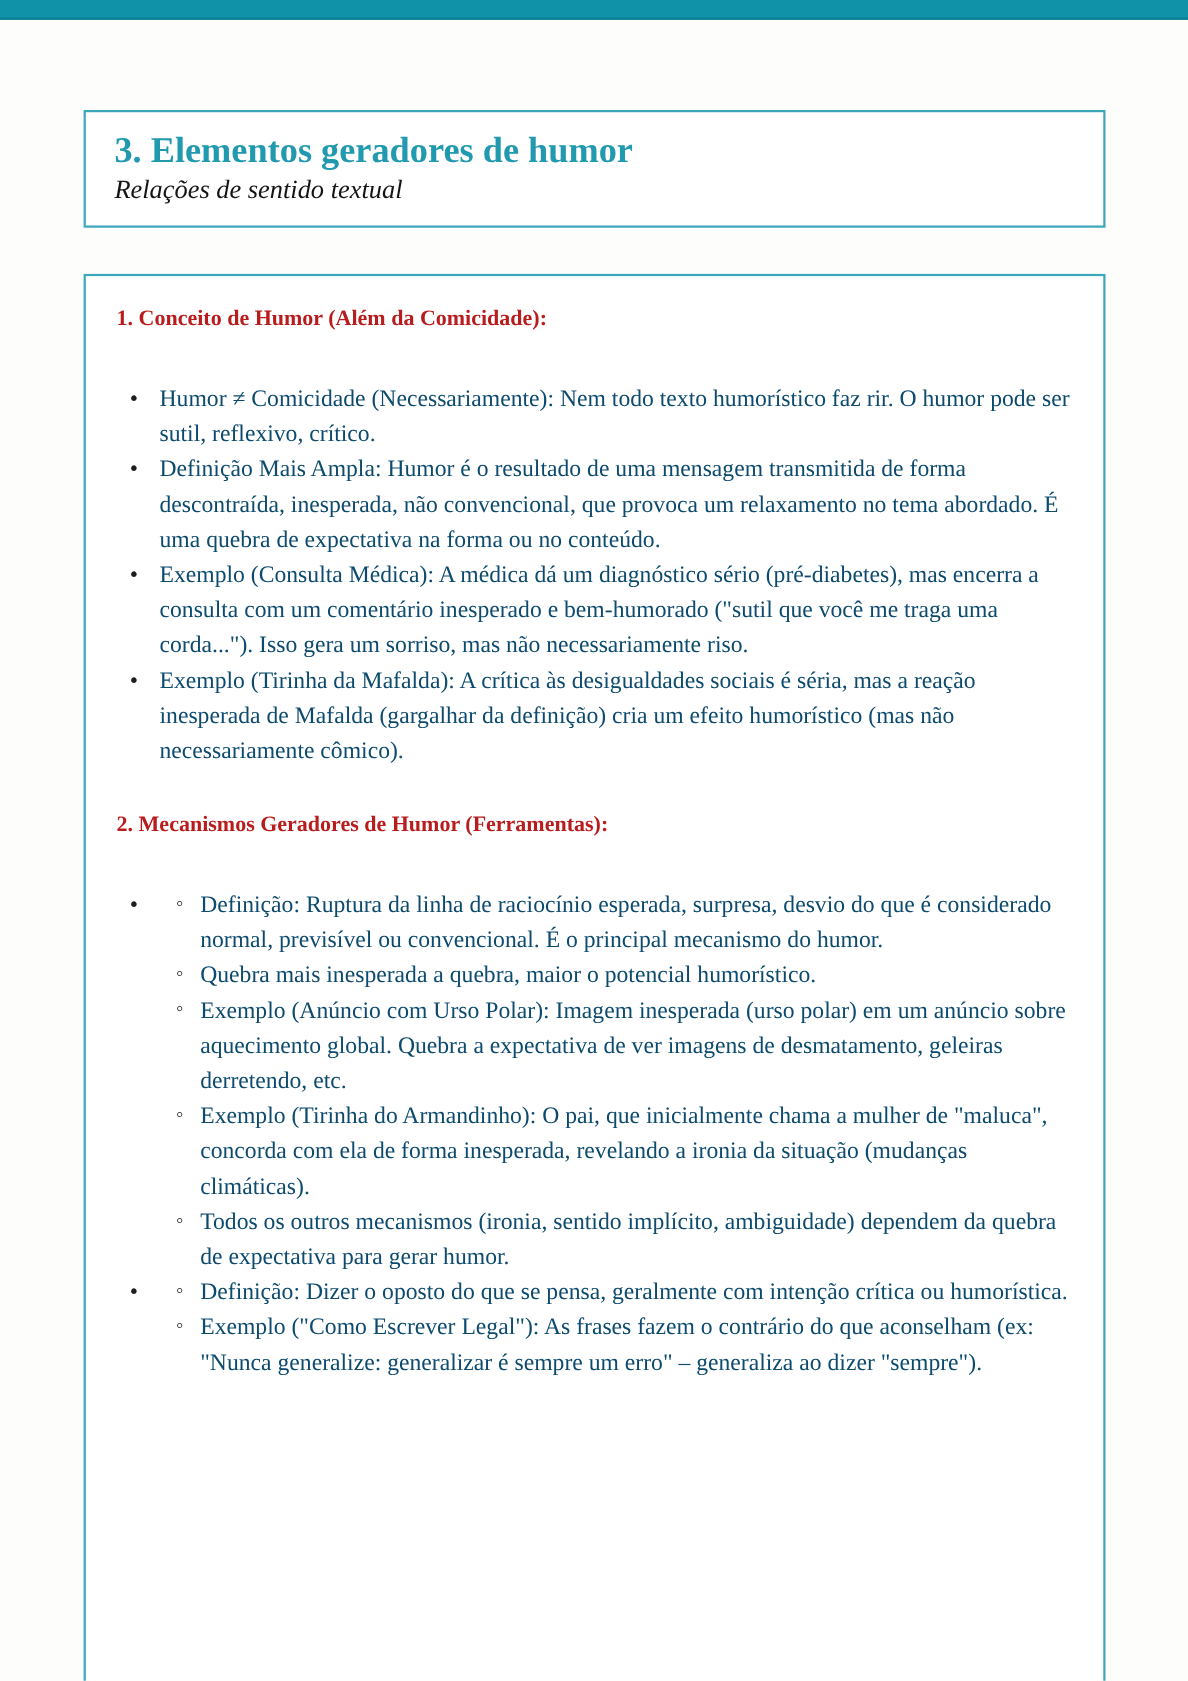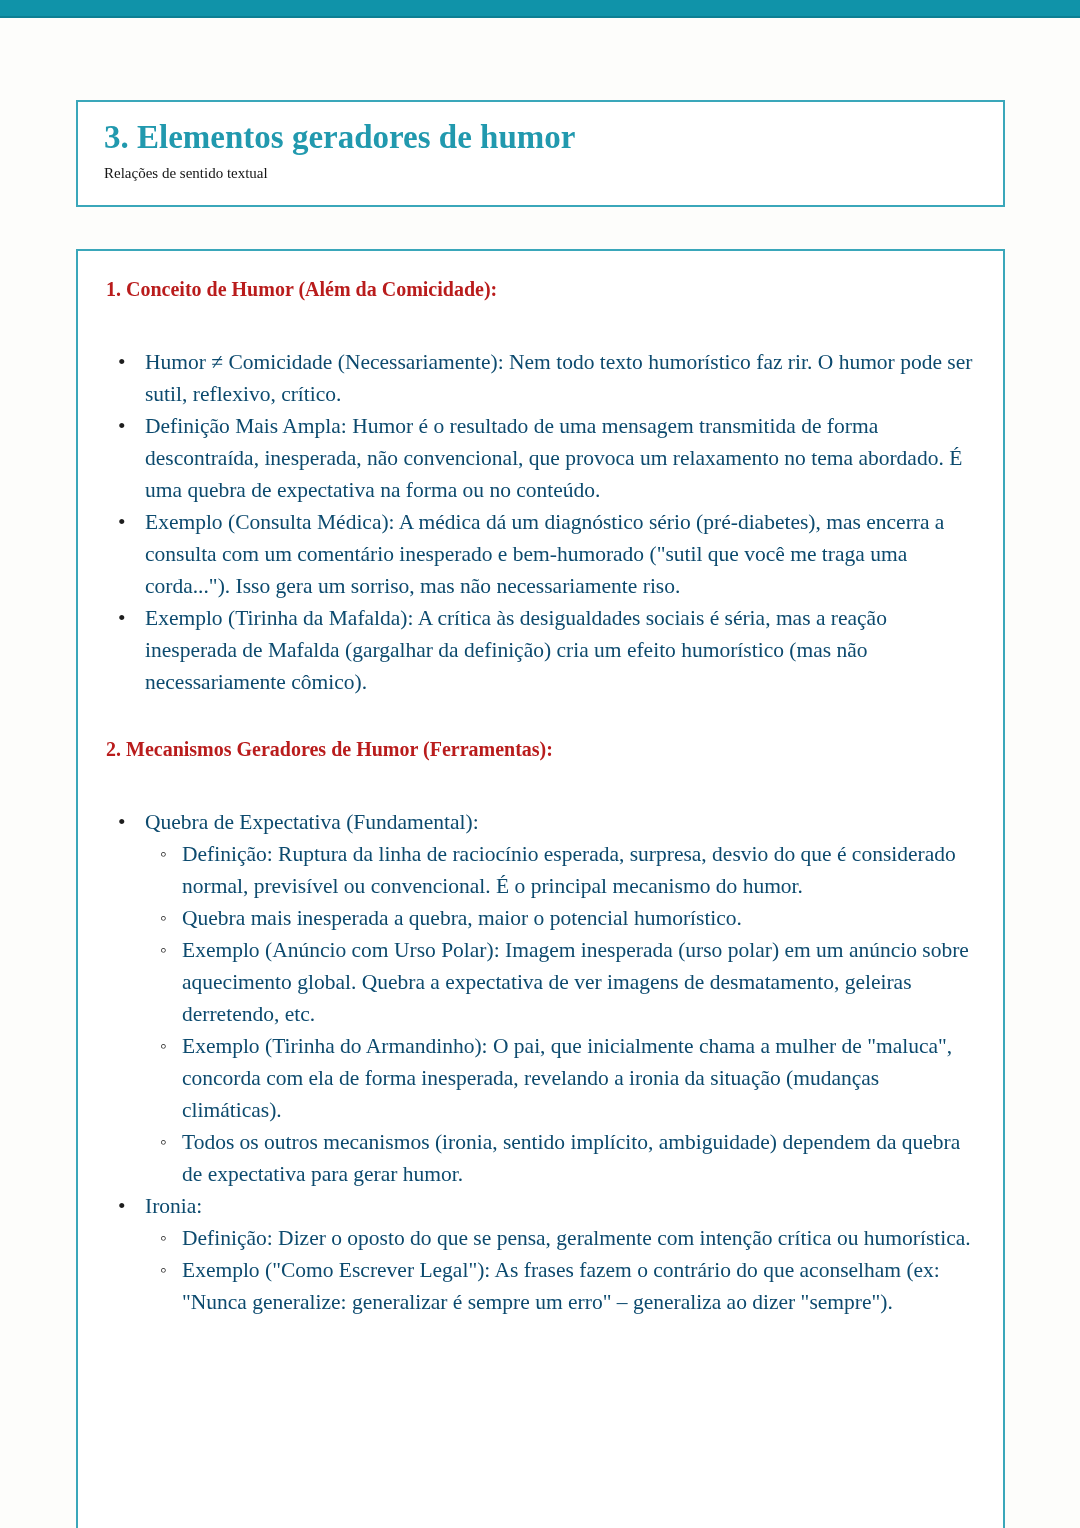--- a/index.html
+++ b/index.html
@@ -36,24 +36,25 @@
   }
   .page-title {
     margin: 0;
     font-size: 33px;
     line-height: 41px;
     font-weight: bold;
     color: #2199ae;
   }
   .page-subtitle {
     margin: 0;
-    font-size: 15px;
+    font-size: 24px;
     line-height: 30px;
     font-weight: normal;
     color: #141414;
+    font-style: italic;
   }
   .content-card {
     top: 249px;
     height: 1350px; 
     padding: 23px 26px 0 28px;
   }
   .sec-h {
     margin: 0 0 42px 0;
     font-size: 20px;
     line-height: 30px;
@@ -122,21 +123,20 @@
       </div>
     </li>
   </ul>
 
   <h3 class="sec-h second">2. Mecanismos Geradores de Humor (Ferramentas):</h3>
 
   <ul class="main">
     <li>
       <span class="mk">•</span>
       <div class="li-body">
-        <span class="li-text">Quebra de Expectativa (Fundamental):</span>
         <ul class="sub">
           <li>
             <span class="mk">◦</span>
             <div class="li-body">
               <span class="li-text">Definição: Ruptura da linha de raciocínio esperada, surpresa, desvio do que é considerado normal, previsível ou convencional. É o principal mecanismo do humor.</span>
             </div>
           </li>
           <li>
             <span class="mk">◦</span>
             <div class="li-body">
@@ -160,21 +160,20 @@
             <div class="li-body">
               <span class="li-text">Todos os outros mecanismos (ironia, sentido implícito, ambiguidade) dependem da quebra de expectativa para gerar humor.</span>
             </div>
           </li>
         </ul>
       </div>
     </li>
     <li>
       <span class="mk">•</span>
       <div class="li-body">
-        <span class="li-text">Ironia:</span>
         <ul class="sub">
           <li>
             <span class="mk">◦</span>
             <div class="li-body">
               <span class="li-text">Definição: Dizer o oposto do que se pensa, geralmente com intenção crítica ou humorística.</span>
             </div>
           </li>
           <li>
             <span class="mk">◦</span>
             <div class="li-body">

